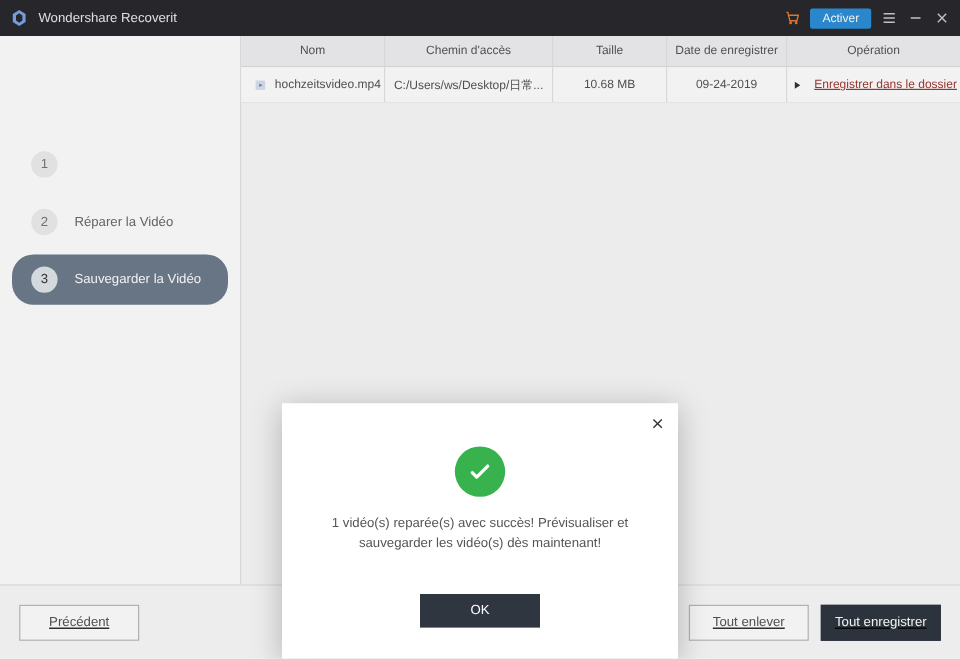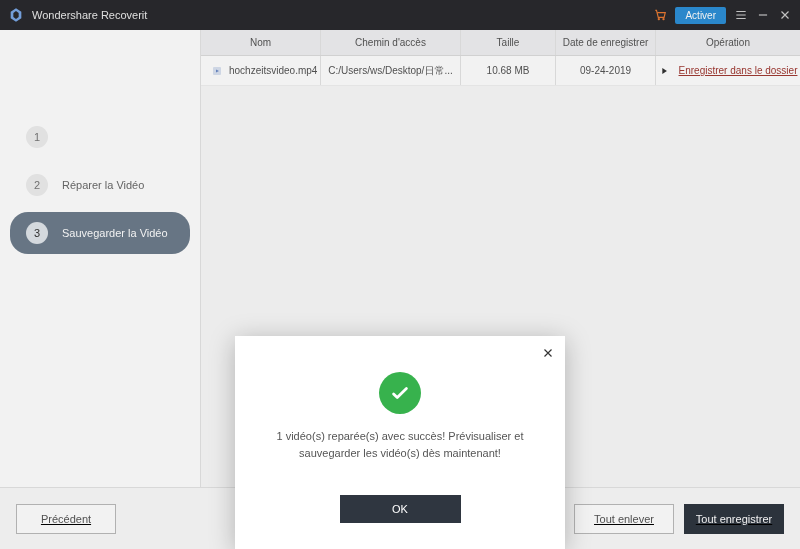--- a/index.html
+++ b/index.html
@@ -46,21 +46,21 @@
     .ftr-btn { width: 100px; height: 30px; font-size: 11px; border: 1px solid #bbb; background: #fff; color: #555; cursor: pointer; }
     .ftr-btn.dark { background: #2f3640; color: #fff; border-color: #2f3640; }
 
     
     .modal-backdrop { position: absolute; inset: 0; background: rgba(0,0,0,0.05); display: flex; align-items: flex-end; justify-content: center; }
     .modal { width: 330px; background: #fff; box-shadow: 0 4px 24px rgba(0,0,0,0.25); padding: 18px 20px 26px; position: relative; text-align: center; margin-top: 10px; }
     .modal-close { position: absolute; top: 10px; right: 10px; cursor: pointer; width: 14px; height: 14px; color: #333; }
     .success-circle { width: 42px; height: 42px; border-radius: 50%; background: #37b24d; display: flex; align-items: center; justify-content: center; margin: 18px auto 14px; }
     .check-icon { width: 22px; height: 22px; color: #fff; }
     .modal-msg { font-size: 11px; color: #555; line-height: 1.5; padding: 0 8px; }
-    .modal-ok { margin-top: 34px; width: 121px; height: 28px; background: #2f3640; color: #fff; border: none; font-size: 11px; cursor: pointer; }
+    .modal-ok { margin-top: 34px; width: 100px; height: 28px; background: #2f3640; color: #fff; border: none; font-size: 11px; cursor: pointer; }
   </style>
 </head>
 <body>
 
 <div class="titlebar">
   <div class="titlebar-left">
     <svg class="logo-icon" viewBox="0 0 24 24">
         <path fill="currentColor" d="M12 2 L20 7 L20 17 L12 22 L4 17 L4 7 Z M12 6 L8 9 L8 15 L12 18 L16 15 L16 9 Z"></path>
       </svg>
     <span class="app-title">Wondershare Recoverit</span>

